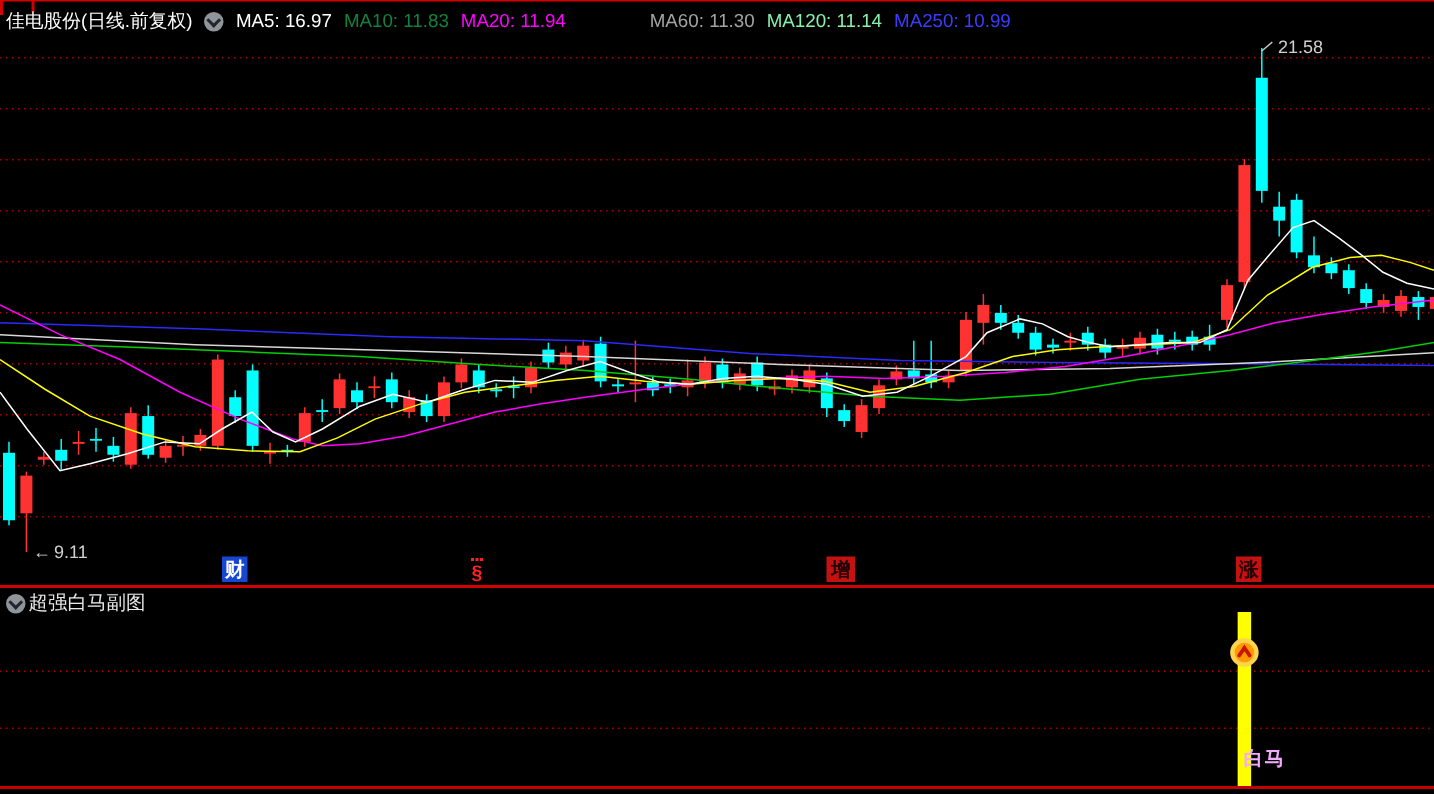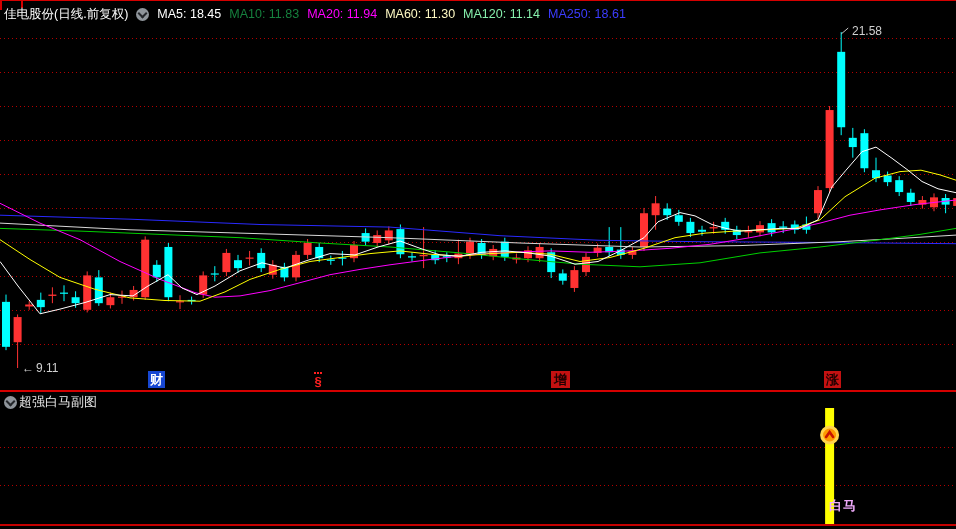--- a/index.html
+++ b/index.html
@@ -239,26 +239,26 @@
 
   <div class="top-line"></div>
   <div class="tick tick-a"></div>
   <div class="tick tick-b"></div>
 
   <div class="header">
     <span class="title">佳电股份(日线.前复权)</span>
     <span class="chev">
         <i></i>
       </span>
-    <span class="ma-label" style="color: rgb(255, 255, 255);">MA5: 18.45</span>
+    <span class="ma-label" style="color: rgb(255, 255, 255);">MA5: 16.97</span>
     <span class="ma-label" style="color: #15803d;">MA10: 11.83</span>
     <span class="ma-label" style="color: rgb(255, 0, 255);">MA20: 11.94</span>
-    <span class="ma-label" style="color: #fef9c3;">MA60: 11.30</span>
+    <span class="ma-label" style="color: #a3a3a3; margin-left: 48px;">MA60: 11.30</span>
     <span class="ma-label" style="color: #86efac;">MA120: 11.14</span>
-    <span class="ma-label" style="color: rgb(60, 60, 255);">MA250: 18.61</span>
+    <span class="ma-label" style="color: rgb(60, 60, 255);">MA250: 10.99</span>
   </div>
 
   <div class="price-label high-label">
     <span>21.58</span>
   </div>
   <div class="price-label low-label">
     <span>←</span>
     <span>9.11</span>
   </div>
 

